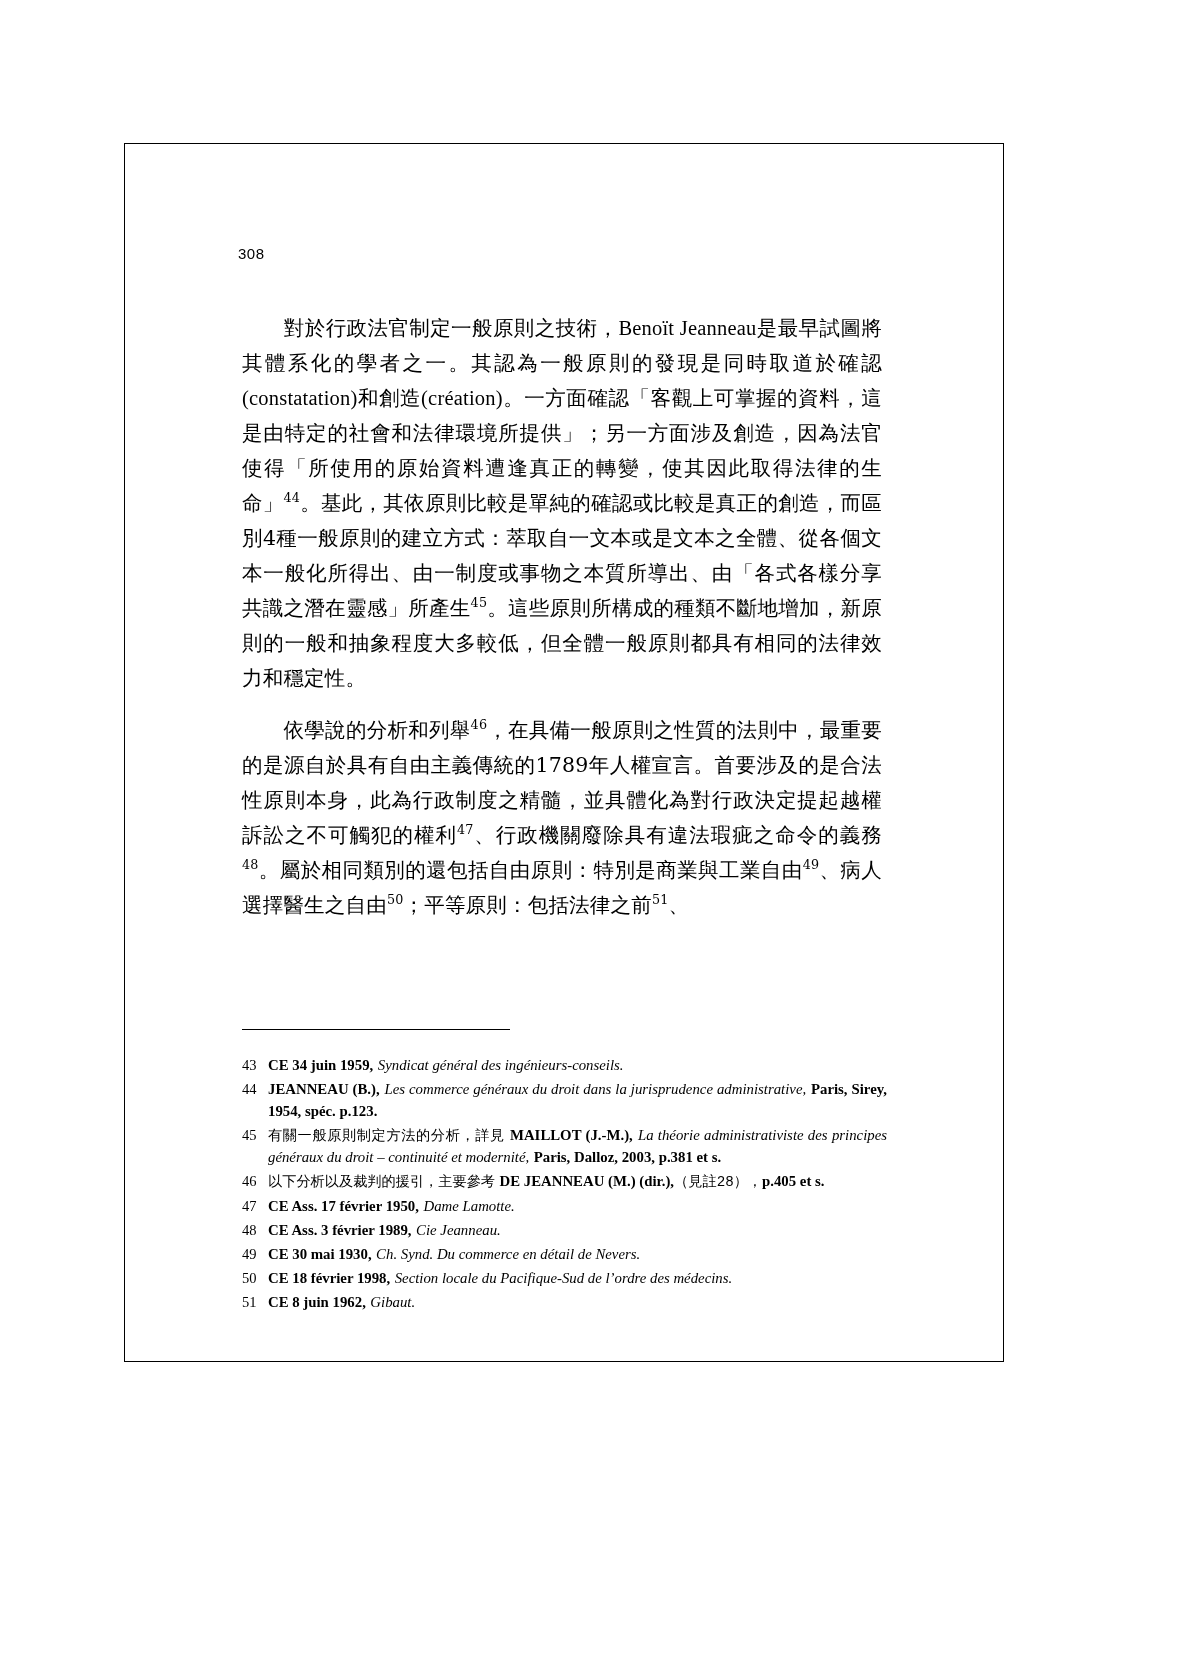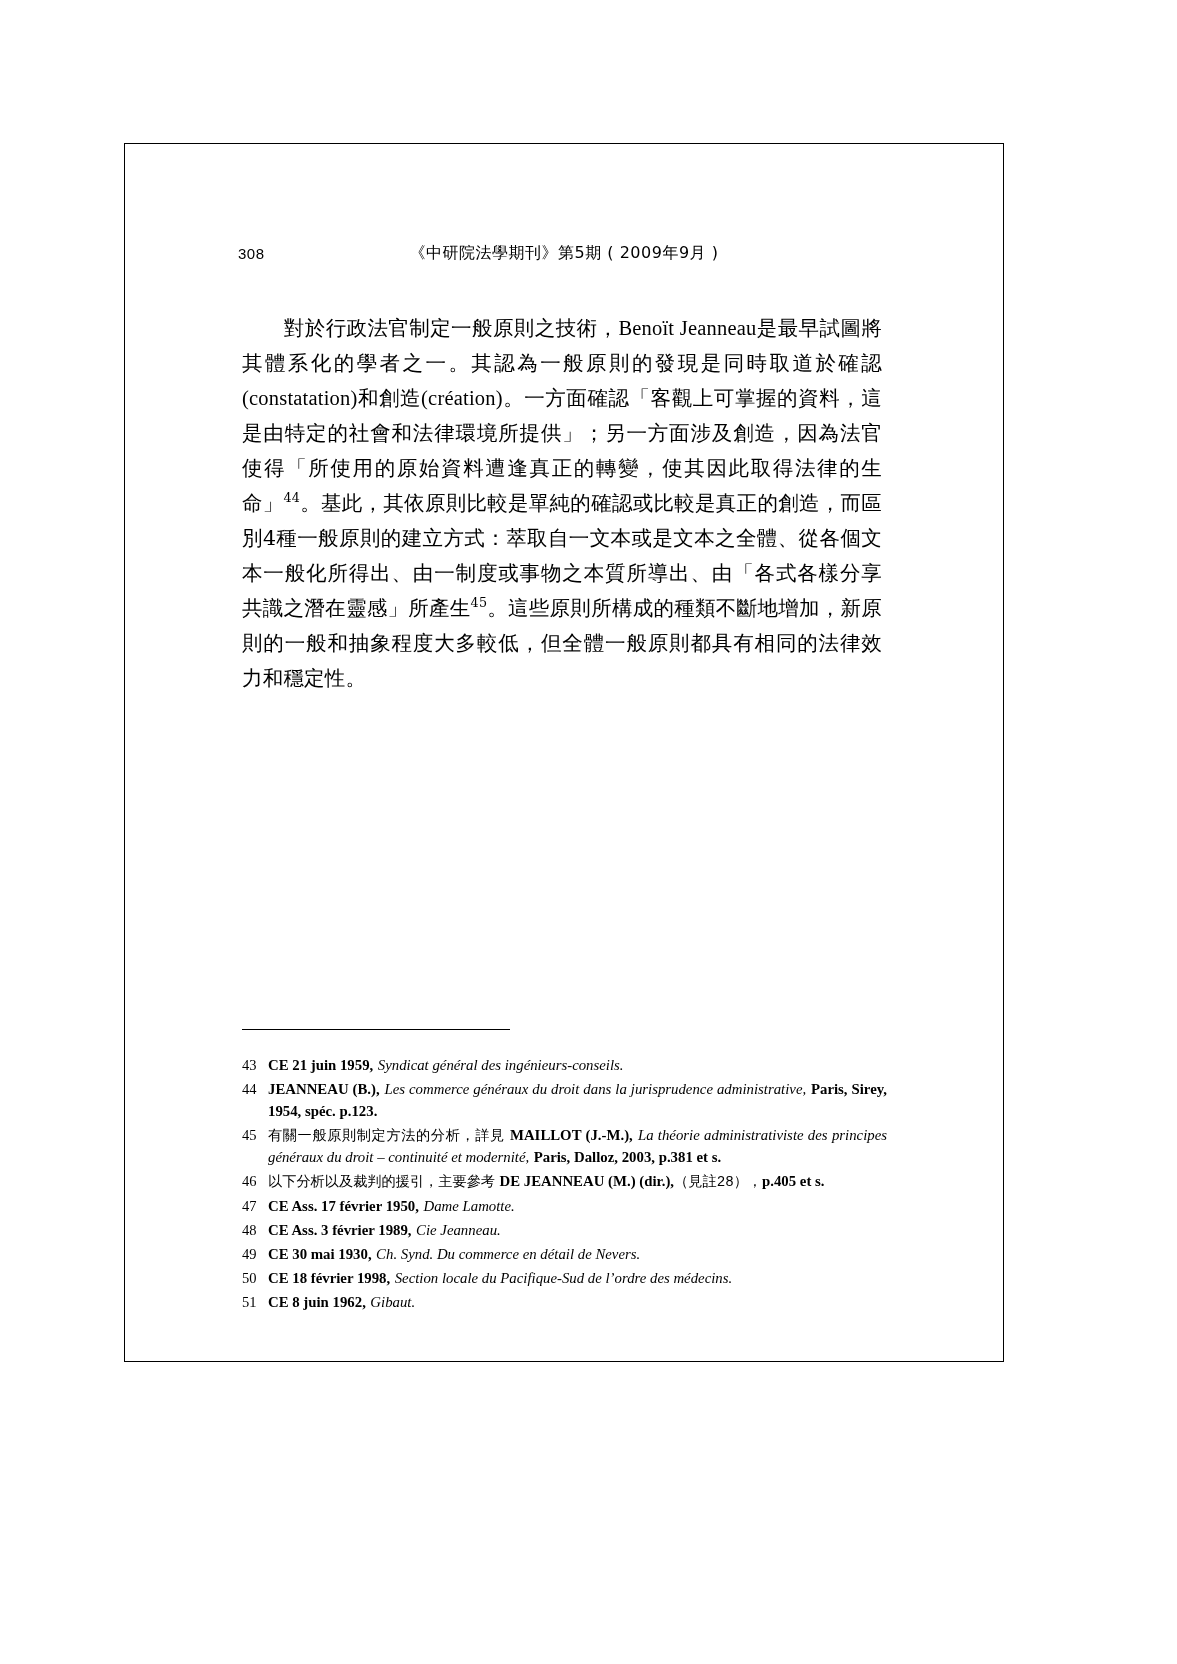--- a/index.html
+++ b/index.html
@@ -134,33 +134,33 @@
 </style>
 </head>
 <body>
 
 <div class="page">
   <div class="page-border"></div>
   <div class="content">
 
     <div class="header">
       <div class="folio">308</div>
-      <div class="running-head">《中研院法學期刊》第5期 ( 2009年9月 )</div>
     </div>
 
     <div class="body-area">
       <p class="para">　　對於行政法官制定一般原則之技術，<span class="latin">Benoït  Jeanneau</span>是最早試圖將其體系化的學者之一。其認為一般原則的發現是同時取道於確認<span class="latin">(constatation)</span>和創造<span class="latin">(création)</span>。一方面確認「客觀上可掌握的資料，這是由特定的社會和法律環境所提供」；另一方面涉及創造，因為法官使得「所使用的原始資料遭逢真正的轉變，使其因此取得法律的生命」<sup>44</sup>。基此，其依原則比較是單純的確認或比較是真正的創造，而區別4種一般原則的建立方式：萃取自一文本或是文本之全體、從各個文本一般化所得出、由一制度或事物之本質所導出、由「各式各樣分享共識之潛在靈感」所產生<sup>45</sup>。這些原則所構成的種類不斷地增加，新原則的一般和抽象程度大多較低，但全體一般原則都具有相同的法律效力和穩定性。</p>
+      <p class="para">　　依學說的分析和列舉<sup>46</sup>，在具備一般原則之性質的法則中，最重要的是源自於具有自由主義傳統的1789年人權宣言。首要涉及的是合法性原則本身，此為行政制度之精髓，並具體化為對行政決定提起越權訴訟之不可觸犯的權利<sup>47</sup>、行政機關廢除具有違法瑕疵之命令的義務<sup>48</sup>。屬於相同類別的還包括自由原則：特別是商業與工業自由<sup>49</sup>、病人選擇醫生之自由<sup>50</sup>；平等原則：包括法律之前<sup>51</sup>、</p>
     </div>
 
     <div class="rule"></div>
 
     <div class="footnotes">
       <div class="fn">
         <span class="fn-num">43</span>
-        <span class="fn-text"><b>CE 21 juin 1959,</b> <i>Syndicat général des ingénieurs-conseils.</i></span>
+        <span class="fn-text"><b>CE 34 juin 1959,</b> <i>Syndicat général des ingénieurs-conseils.</i></span>
       </div>
       <div class="fn">
         <span class="fn-num">44</span>
         <span class="fn-text"><b>JEANNEAU (B.),</b> <i>Les commerce généraux du droit dans la jurisprudence administrative,</i> <b>Paris, Sirey, 1954, spéc. p.123.</b></span>
       </div>
       <div class="fn">
         <span class="fn-num">45</span>
         <span class="fn-text"><span class="cjk">有關一般原則制定方法的分析，詳見</span> <b>MAILLOT (J.-M.),</b> <i>La théorie administrativiste des principes généraux du droit – continuité et modernité,</i> <b>Paris, Dalloz, 2003, p.381 et s.</b></span>
       </div>
       <div class="fn">

